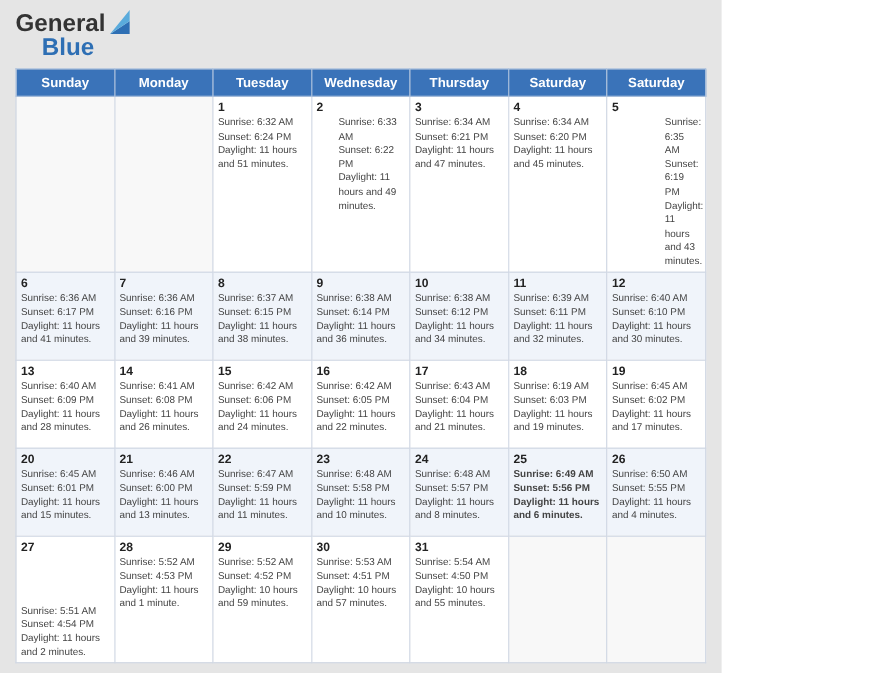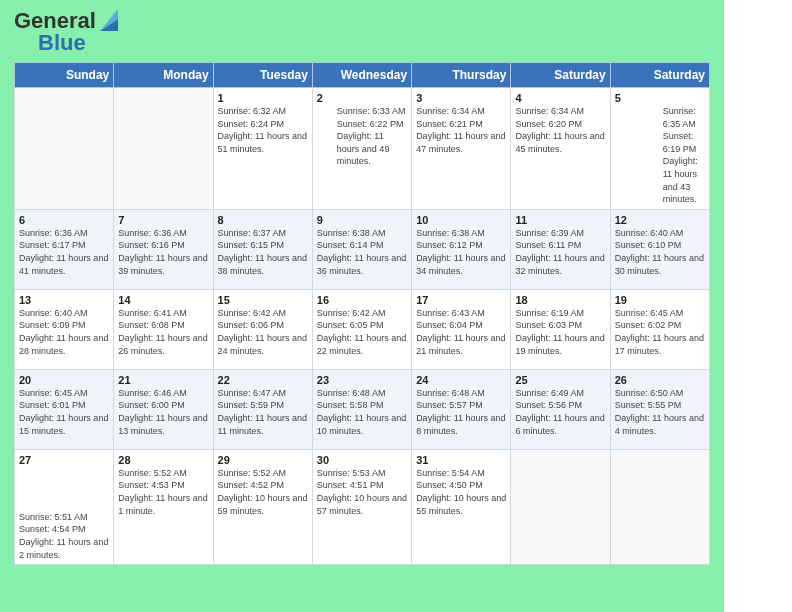--- a/index.html
+++ b/index.html
@@ -4,23 +4,23 @@
   <style>
     * { box-sizing: border-box; margin: 0; padding: 0; }
     body {
       font-family: Arial, sans-serif;
       background: #fff;
       width: 792px;
       min-height: 612px;
       overflow: hidden;
     }
     .page {
-      width: 724px;
+      width: 656px;
       min-height: 612px;
-      background: #86efac;
+      background: #e5e5e5;
       padding: 10px 14px 10px 14px;
     }
     .header {
       display: flex;
       justify-content: space-between;
       align-items: flex-start;
       margin-bottom: 6px;
     }
     .logo-area {
       display: flex;
@@ -45,21 +45,21 @@
       width: 100%;
       border-collapse: collapse;
       table-layout: fixed;
     }
     .calendar th {
       background: #3a73b9;
       color: #fff;
       font-size: 12px;
       font-weight: bold;
       padding: 5px 4px;
-      text-align: right;
+      text-align: center;
       border: 1px solid #b0c4de;
     }
     .calendar td {
       border: 1px solid #d0d8e4;
       vertical-align: top;
       padding: 4px 4px 3px 4px;
       font-size: 9.5px;
       color: #333;
       background: #fff;
       height: 80px;
@@ -267,21 +267,21 @@
 Daylight: 11 hours and 10 minutes.</div>
           </td>
           <td>
             <span class="day-num">24</span>
             <div class="day-info" style="white-space: pre-line;">Sunrise: 6:48 AM
 Sunset: 5:57 PM
 Daylight: 11 hours and 8 minutes.</div>
           </td>
           <td>
             <span class="day-num">25</span>
-            <div class="day-info" style="white-space: pre-line;">Sunrise: 6:49 AM
+            <div class="day-info" style="white-space: pre-line; font-weight: bold;">Sunrise: 6:49 AM
 Sunset: 5:56 PM
 Daylight: 11 hours and 6 minutes.</div>
           </td>
           <td>
             <span class="day-num">26</span>
             <div class="day-info" style="white-space: pre-line;">Sunrise: 6:50 AM
 Sunset: 5:55 PM
 Daylight: 11 hours and 4 minutes.</div>
           </td>
         </tr>

